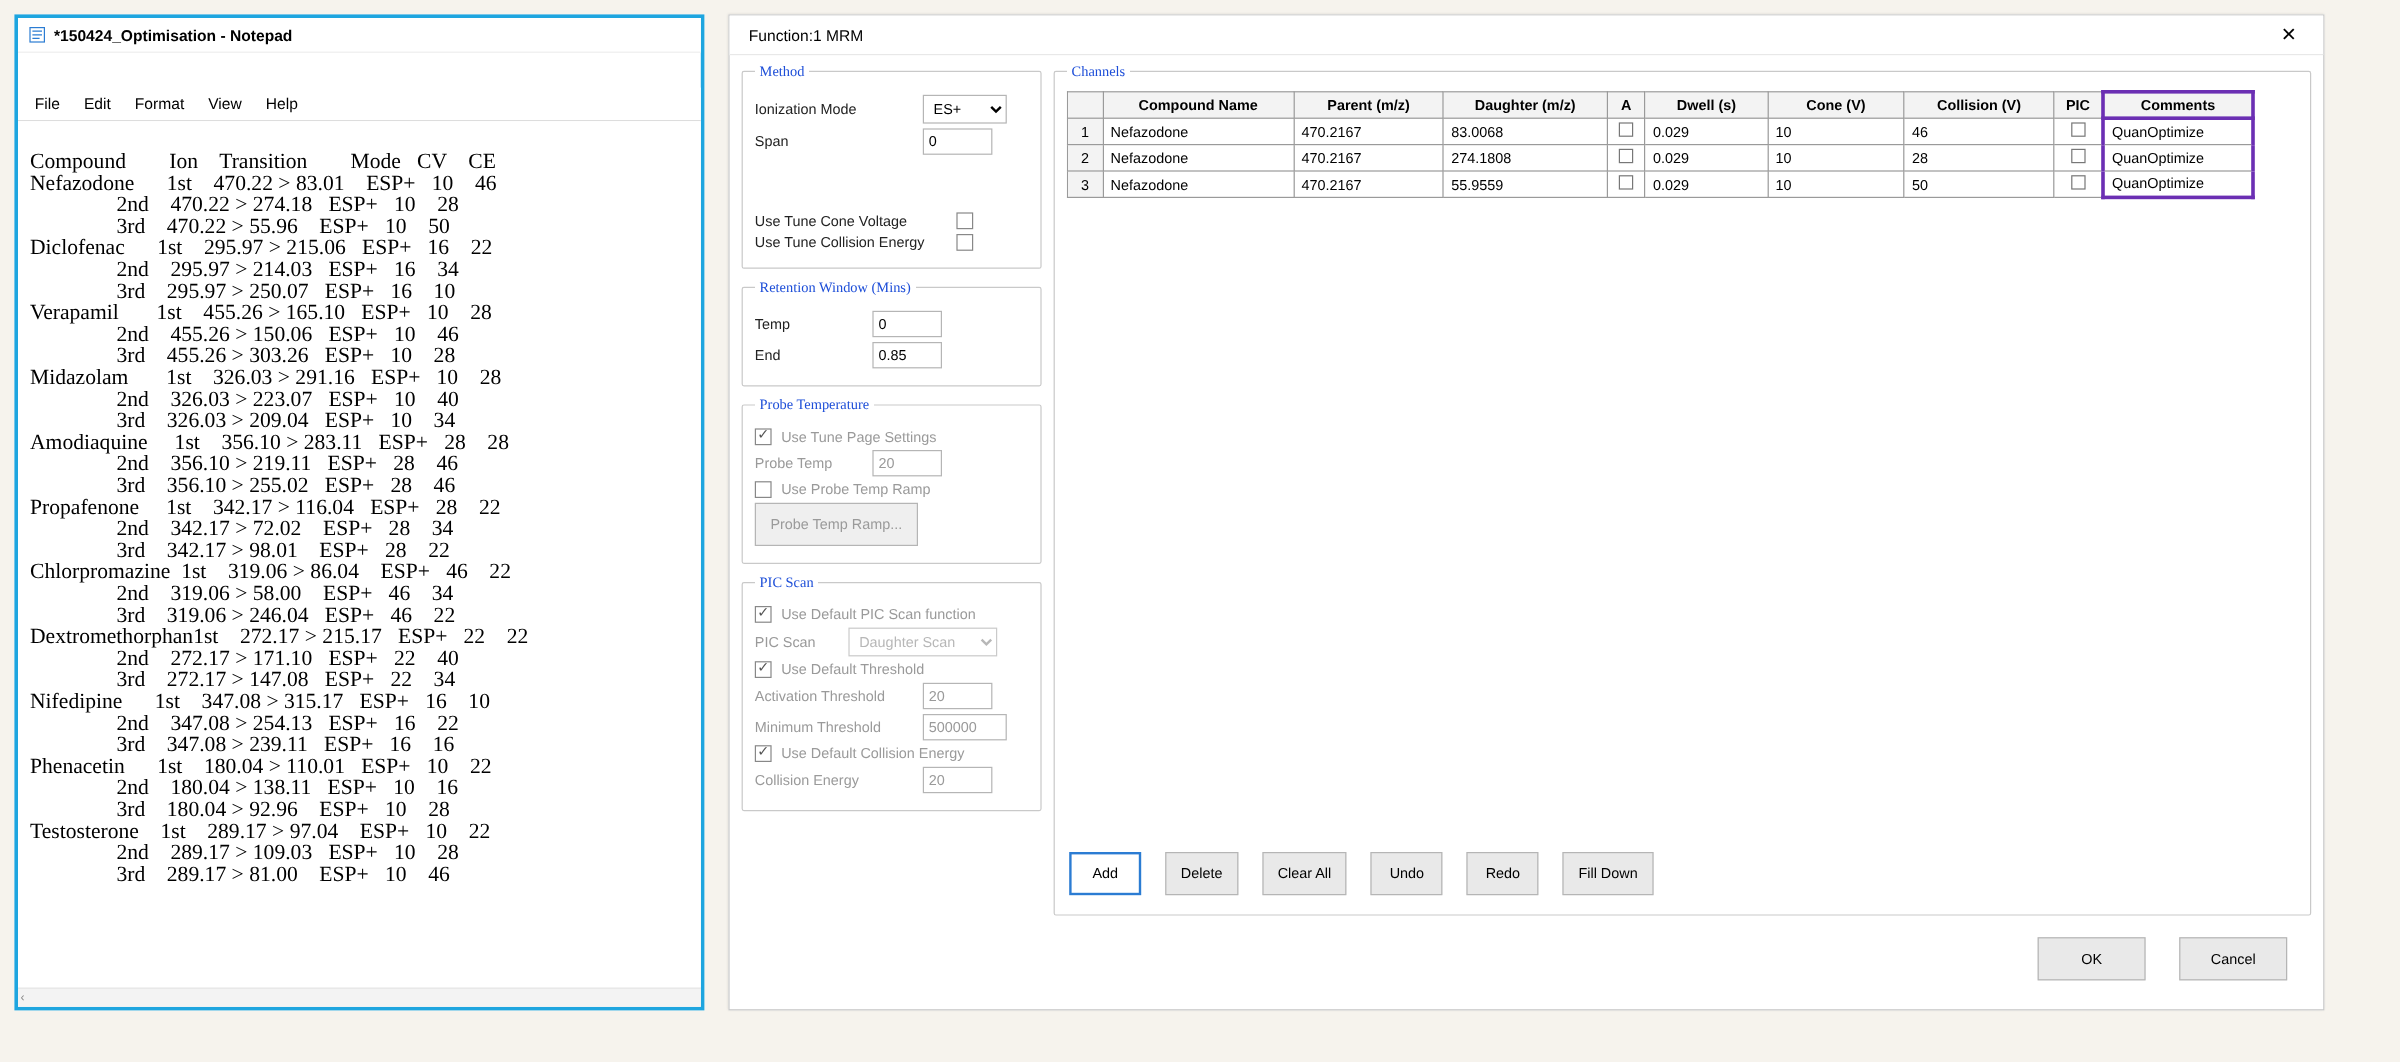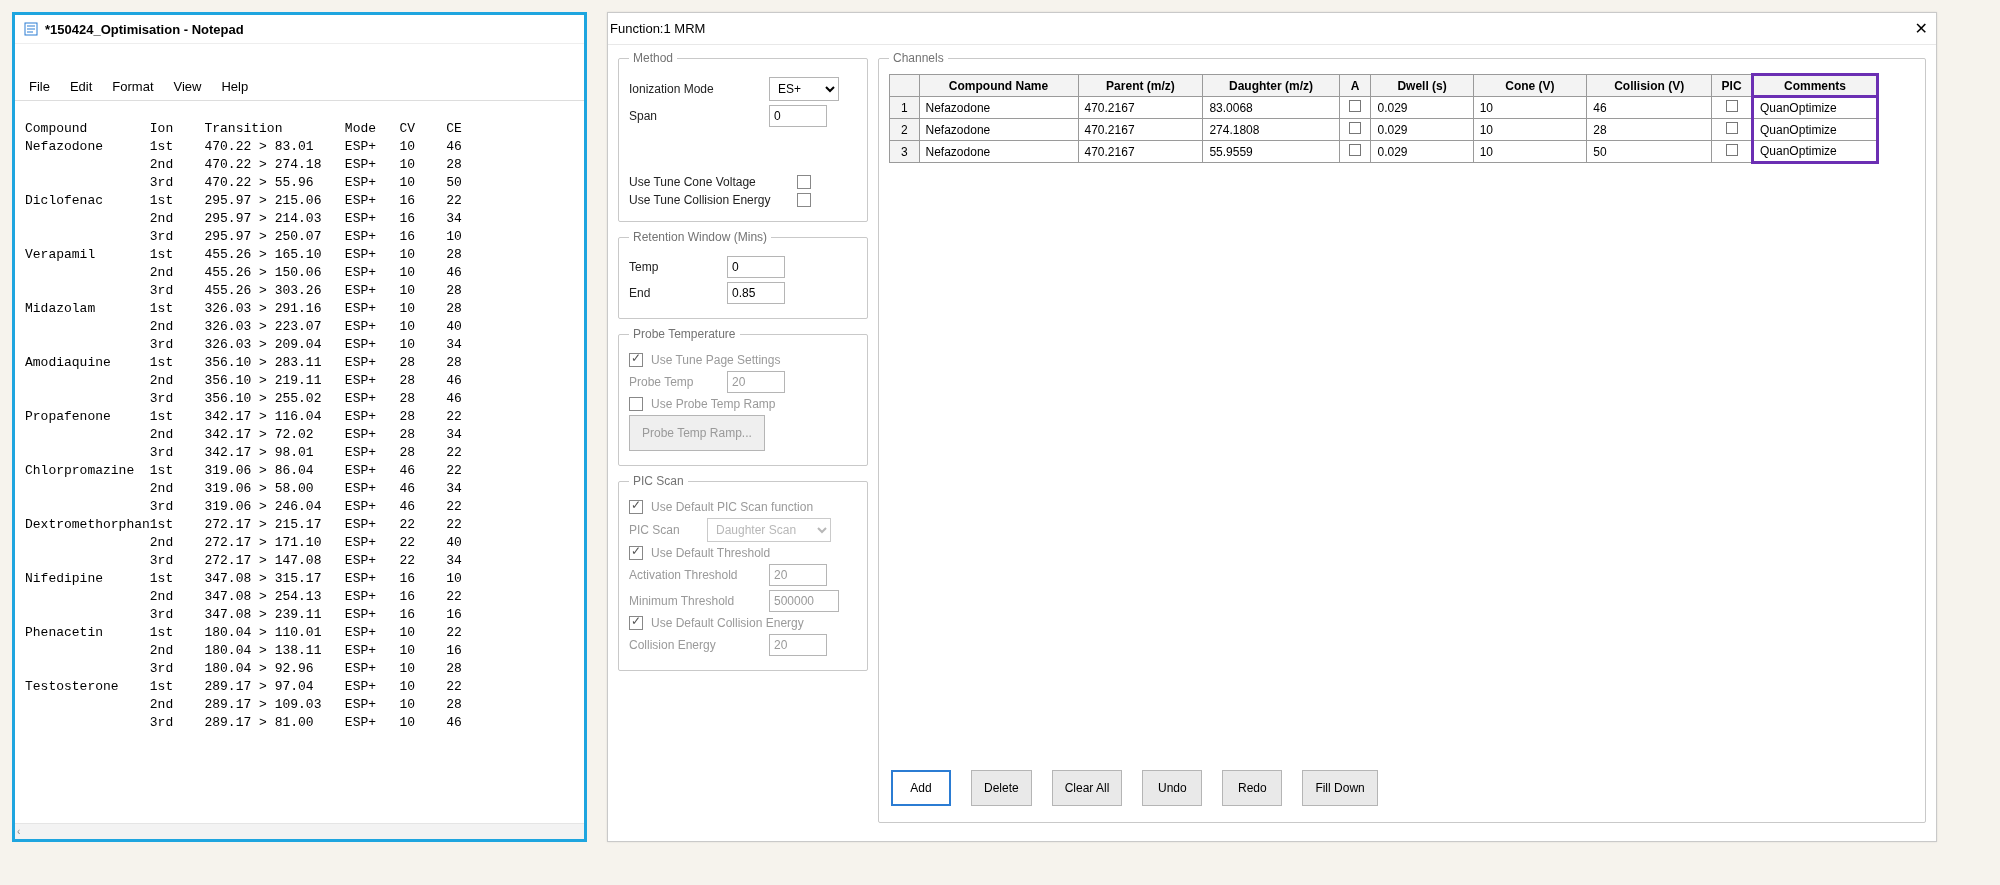--- a/index.html
+++ b/index.html
@@ -51,22 +51,22 @@
     padding: 2px 8px;
     cursor: default;
   }
   .np-body {
     flex: 1;
     overflow: auto;
     padding: 6px 10px 6px 10px;
     background: #fff;
   }
   .txt {
-    font-family: Liberation Mono, monospace;
-    font-size: 13px;
+    font-family: Liberation Serif, serif;
+    font-size: 18px;
     line-height: 18px;
     white-space: pre;
   }
   .np-scroll {
     height: 16px;
     border-top: 1px solid #e5e5e5;
     background: #f3f3f3;
     display: flex;
     align-items: center;
     padding-left: 2px;
@@ -81,21 +81,21 @@
     background: #fff;
     border: 1px solid #c9c9c9;
     display: flex;
     flex-direction: column;
     box-shadow: 0 0 2px rgba(0,0,0,.1);
   }
   .dlg-title {
     display: flex;
     align-items: center;
     justify-content: space-between;
-    padding: 6px 2px;
+    padding: 6px 16px;
     font-size: 13px;
     background: #fff;
     border-bottom: 1px solid #e8e8e8;
   }
   .dlg-title .close {
     font-size: 16px;
     padding: 0 6px;
     cursor: pointer;
   }
   .dlg-body {
@@ -107,21 +107,22 @@
 
   fieldset.group {
     border: 1px solid #c9c9c9;
     border-radius: 2px;
     margin: 0 0 8px 0;
     padding: 8px 10px 10px 10px;
   }
   fieldset.group > legend {
     padding: 0 4px;
     font-size: 12px;
-    color: #737373;
+    color: #1d4ed8;
+    font-family: Liberation Serif, serif;
   }
   .method-col {
     width: 250px;
     display: flex;
     flex-direction: column;
   }
   .row {
     display: flex;
     align-items: center;
     gap: 8px;
@@ -469,15 +470,19 @@
         </div>
         <div class="btn-row">
           <button class="btn primary">Add</button>
           <button class="btn">Delete</button>
           <button class="btn">Clear All</button>
           <button class="btn">Undo</button>
           <button class="btn">Redo</button>
           <button class="btn">Fill Down</button>
         </div>
       </fieldset>
+      <div class="dlg-footer">
+        <button class="btn" style="min-width:90px">OK</button>
+        <button class="btn" style="min-width:90px">Cancel</button>
+      </div>
     </div>
   </div>
 </div>
 
 </body></html>

